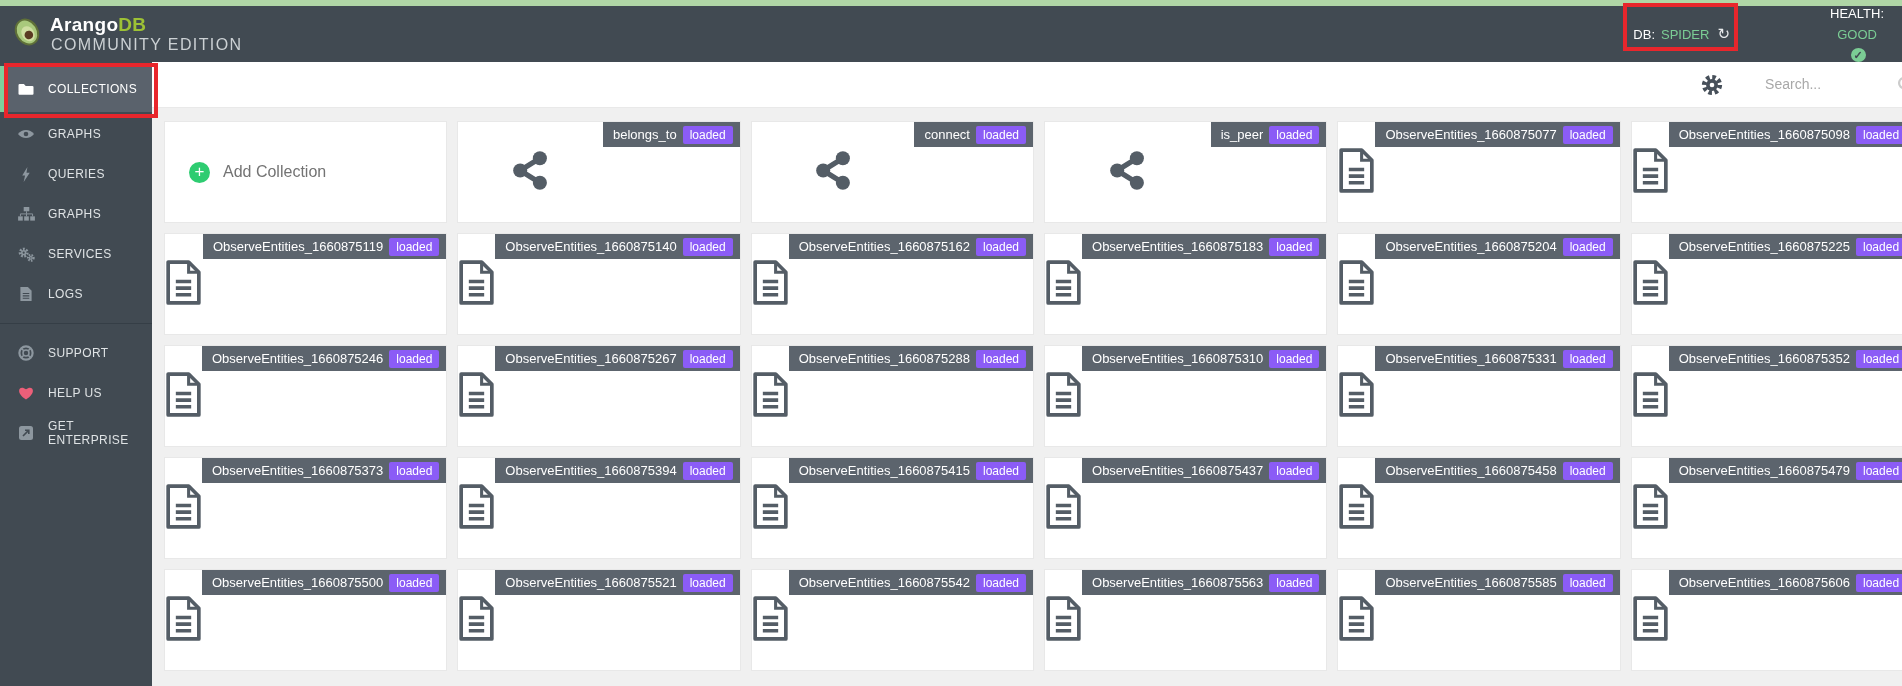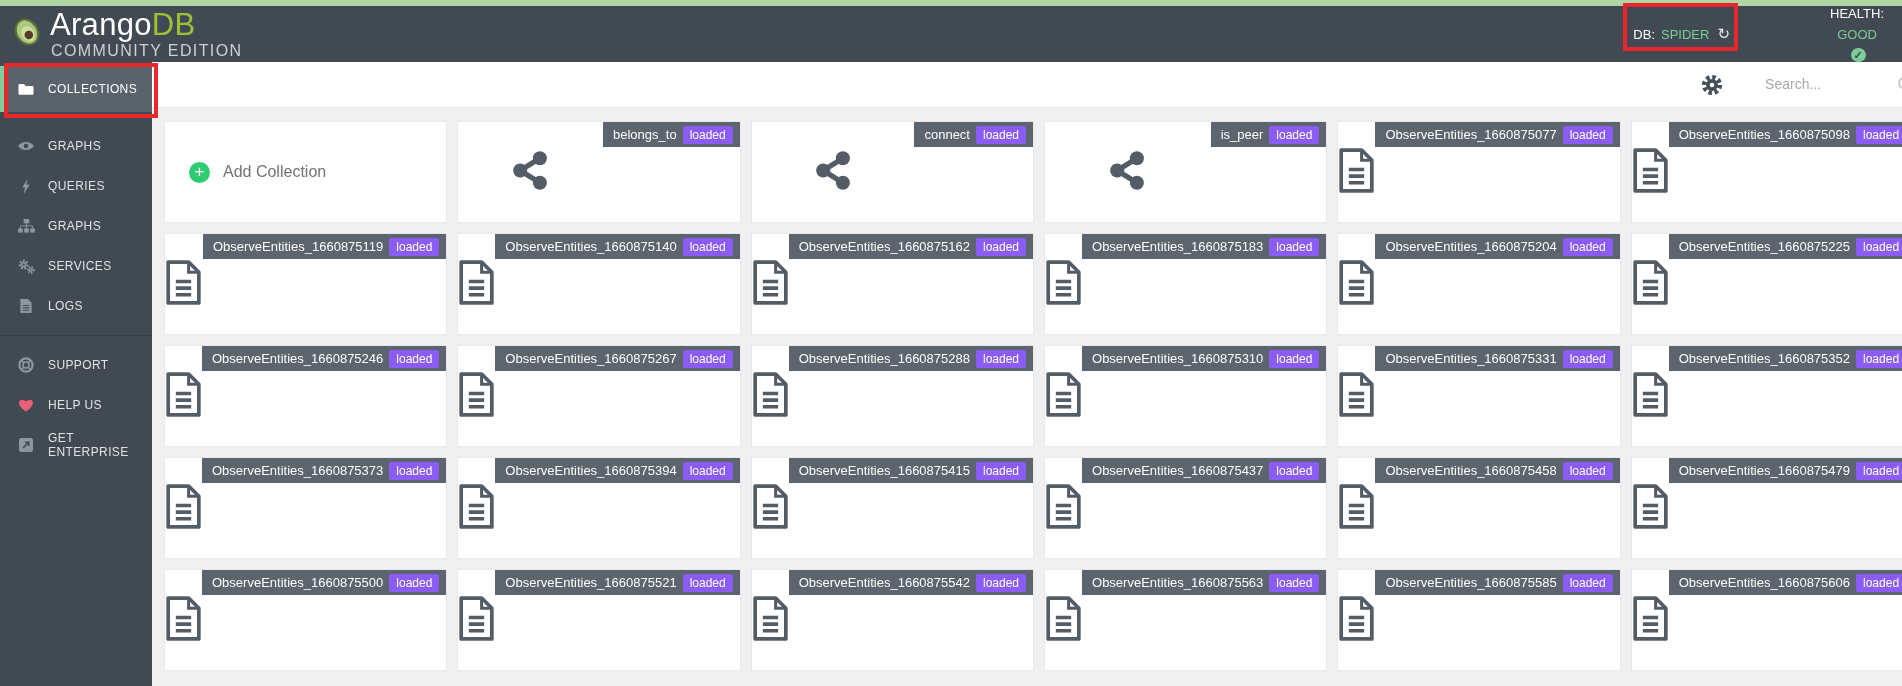--- a/index.html
+++ b/index.html
@@ -5,21 +5,21 @@
   * { margin:0; padding:0; box-sizing:border-box; }
   html,body { width:1902px; height:686px; overflow:hidden;
     font-family:"Liberation Sans", sans-serif; background:#f0f0f0; }
 
   
   .top-strip { height:6px; background:#b0d6a6; }
   .app-header { height:56px; background:#414a52; display:flex; align-items:center;
     padding-left:10px; position:relative; }
   .logo { display:flex; align-items:center; gap:6px; }
   .logo-text { display:flex; flex-direction:column; line-height:1; }
-  .logo-title { font-size:31px; font-weight:normal; color:#ffffff; letter-spacing:.3px; }
+  .logo-title { font-size:19px; font-weight:bold; color:#ffffff; letter-spacing:.3px; }
   .logo-title .db { color:#9dc135; }
   .logo-subtitle { font-size:16px; color:#ccd1d4; letter-spacing:1.4px; margin-top:3px; padding-left:1px; }
 
   .hdr-group { position:absolute; top:0; height:56px; display:flex; align-items:center;
     gap:6px; font-size:13px; color:#ffffff; }
   .hdr-db { right:172px; }
   .hdr-health { right:18px;flex-direction:column; }
   .hdr-green { color:#7bcd95; }
   .refresh-icon { color:#e8eaec; font-size:15px; margin-left:2px; cursor:pointer; }
   .check-circle { width:15px; height:15px; border-radius:50%; background:#7bcd95;
@@ -31,21 +31,21 @@
   .ann-db { left:1623px; top:3px; width:115px; height:48px; }
   .ann-collections { left:4px; top:63px; width:154px; height:55px; }
 
   
   .app-body { display:flex; height:624px; }
   .sidebar { width:152px; background:#414a52; flex:none; padding-top:4px; }
   .sb-item { height:40px; display:flex; align-items:center; gap:13px; padding-left:17px;
     font-size:12px; color:#dfe3e5; letter-spacing:.4px; cursor:pointer; position:relative; }
   .sb-item .sb-icon { width:18px; height:16px; color:#8d979f; display:flex;
     align-items:center; justify-content:center; flex:none; }
-  .sb-item.active { background:#5a626c; color:#ffffff; height:46px; margin-bottom:14px; }
+  .sb-item.active { background:#5a626c; color:#ffffff; height:46px; margin-bottom:2px; }
   .sb-item.active .sb-icon { color:#ffffff; }
   .sb-item.active::before { content:""; position:absolute; left:0; top:0; bottom:0;
     width:5px; background:#7dce9c; }
   .sb-divider { height:1px; background:#353e46; margin:9px 0; }
 
   .main { flex:1; display:flex; flex-direction:column; }
   .toolbar { height:46px; background:#ffffff; display:flex; align-items:center;
     justify-content:flex-end; padding-right:14px; border-bottom:1px solid #e9e9e9; }
   .gear-btn { width:22px; height:22px; color:#47505a; cursor:pointer; margin-right:42px; }
   .search-wrap { display:flex; align-items:flex-start; gap:24px; }

